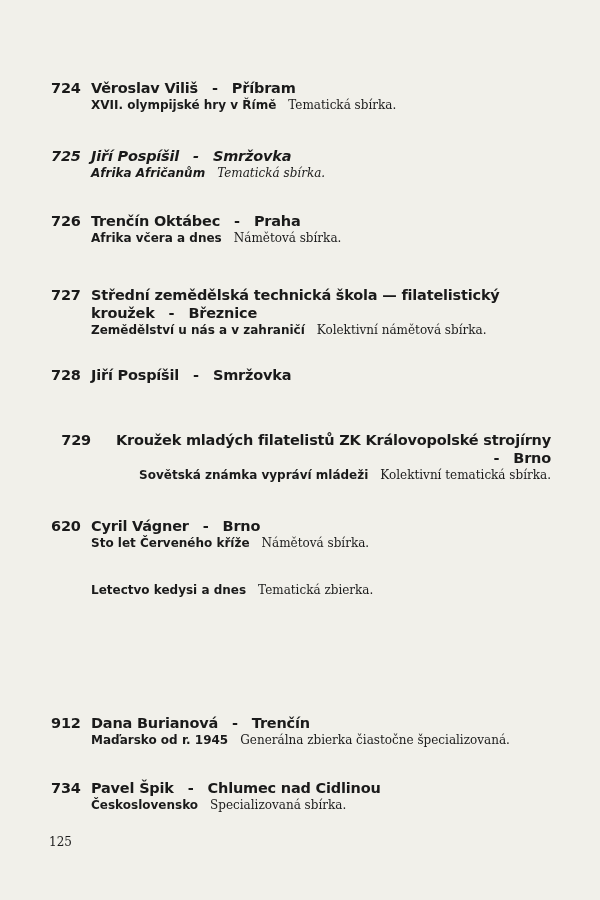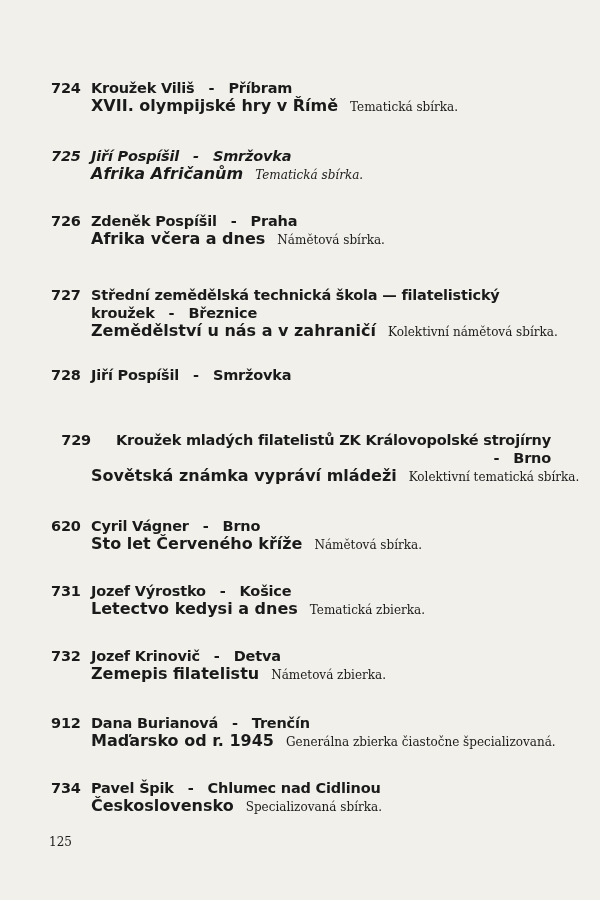--- a/index.html
+++ b/index.html
@@ -50,21 +50,21 @@
     .sub {
       margin-left: 40px;
       margin-top: 1px;
       font-size: 11px;
       line-height: 15px;
       white-space: nowrap;
     }
     .sub .topic {
       font-family: "DejaVu Sans", sans-serif;
       font-weight: bold;
-      font-size: 16px;
+      font-size: 12px;
     }
     .sub .desc {
       font-family: "DejaVu Serif", serif;
       font-size: 12px;
       margin-left: 12px;
     }
     .sub .dash {
       font-family: "DejaVu Sans", sans-serif;
       font-weight: bold;
       margin-left: 8px;
@@ -79,21 +79,21 @@
   </style>
 </head>
 <body>
 
 <div class="page">
 
   <div class="entry" style="top:79px;">
     <div class="head">
       <span class="num">724</span>
       <span class="title">
-        <span>Kroužek Viliš</span><span class="sep">-</span><span>Příbram</span>
+        <span>Věroslav Viliš</span><span class="sep">-</span><span>Příbram</span>
       </span>
     </div>
     <div class="sub">
       <span class="topic">XVII. olympijské hry v Římě</span><span class="desc">Tematická sbírka.</span>
     </div>
   </div>
 
   <div class="entry" style="top:147px;font-style:italic;">
     <div class="head">
       <span class="num">725</span>
@@ -103,21 +103,21 @@
     </div>
     <div class="sub">
       <span class="topic">Afrika Afričanům</span><span class="desc">Tematická sbírka.</span>
     </div>
   </div>
 
   <div class="entry" style="top:212px;">
     <div class="head">
       <span class="num">726</span>
       <span class="title">
-        <span>Zdeněk Pospíšil</span><span class="sep">-</span><span>Praha</span>
+        <span>Trenčín Oktábec</span><span class="sep">-</span><span>Praha</span>
       </span>
     </div>
     <div class="sub">
       <span class="topic">Afrika včera a dnes</span><span class="desc">Námětová sbírka.</span>
     </div>
   </div>
 
   <div class="entry" style="top:278px;margin-top:8px;">
     <div class="head">
       <span class="num">727</span>
@@ -157,42 +157,25 @@
       <span class="title">
         <span>Cyril Vágner</span><span class="sep">-</span><span>Brno</span>
       </span>
     </div>
     <div class="sub">
       <span class="topic">Sto let Červeného kříže</span><span class="desc">Námětová sbírka.</span>
     </div>
   </div>
 
   <div class="entry" style="top:582px;">
-    <div class="head">
-      <span class="num">731</span>
-      <span class="title">
-        <span>Jozef Výrostko</span><span class="sep">-</span><span>Košice</span>
-      </span>
-    </div>
     <div class="sub">
       <span class="topic">Letectvo kedysi a dnes</span><span class="desc">Tematická zbierka.</span>
     </div>
   </div>
 
-  <div class="entry" style="top:647px;">
-    <div class="head">
-      <span class="num">732</span>
-      <span class="title">
-        <span>Jozef Krinovič</span><span class="sep">-</span><span>Detva</span>
-      </span>
-    </div>
-    <div class="sub">
-      <span class="topic">Zemepis filatelistu</span><span class="desc">Námetová zbierka.</span>
-    </div>
-  </div>
 
   <div class="entry" style="top:714px;">
     <div class="head">
       <span class="num">912</span>
       <span class="title">
         <span>Dana Burianová</span><span class="sep">-</span><span>Trenčín</span>
       </span>
     </div>
     <div class="sub">
       <span class="topic">Maďarsko od r. 1945</span><span class="desc">Generálna zbierka čiastočne špecializovaná.</span>

